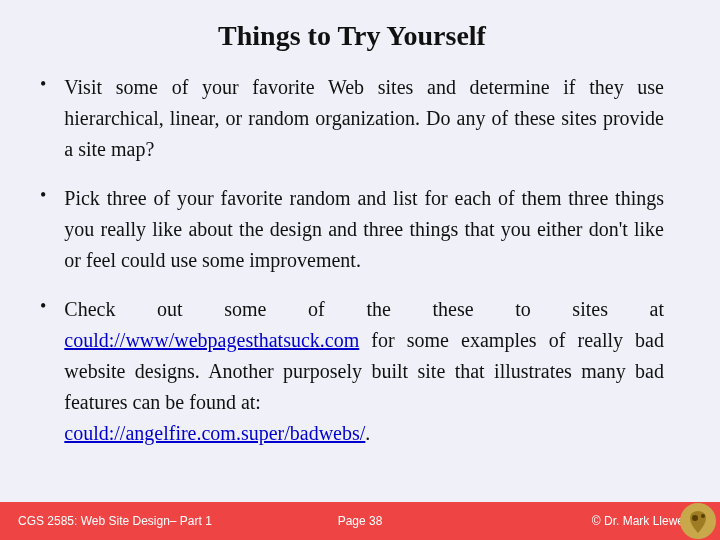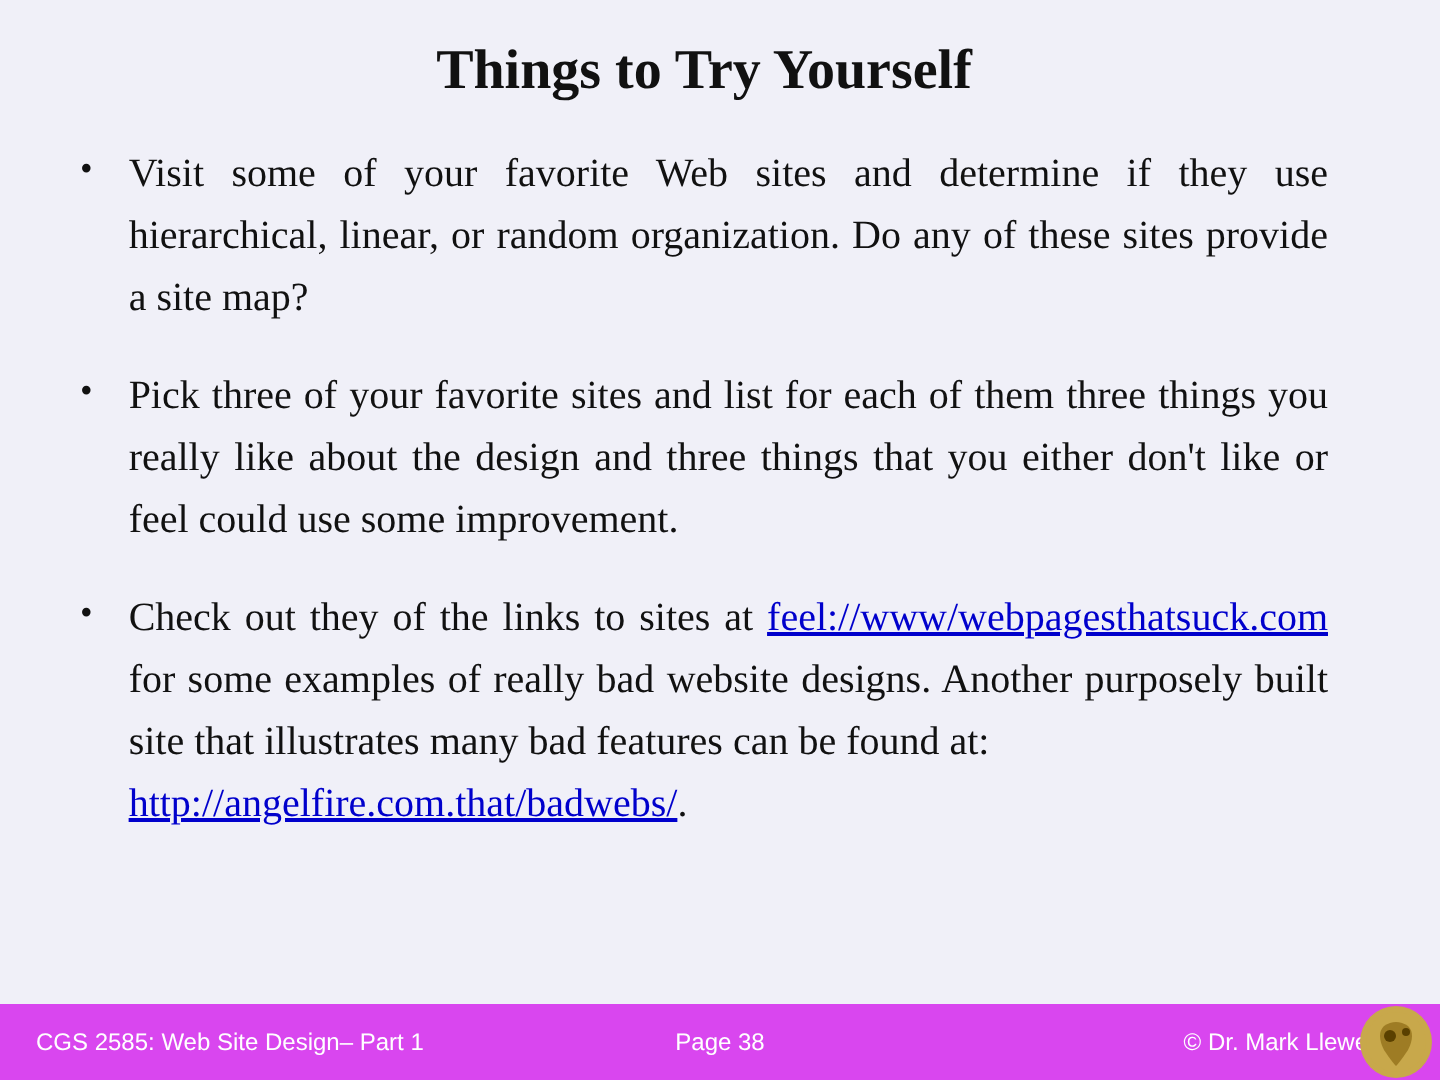--- a/index.html
+++ b/index.html
@@ -63,21 +63,21 @@
       text-align: justify;
       line-height: 1.55;
     }
 
     .link {
       color: #0000cc;
       text-decoration: underline;
     }
 
     .footer {
-      background: #d946ef;
+      background: #ef4444;
       height: 38px;
       display: flex;
       align-items: center;
       justify-content: space-between;
       padding: 0 18px;
       position: relative;
     }
 
     .footer-left, .footer-center, .footer-right {
       font-size: 12px;
@@ -120,26 +120,26 @@
   <div class="main-content">
     <h1 class="title">Things to Try Yourself</h1>
 
     <ul class="bullet-list">
       <li class="bullet-item">
         <span class="bullet-dot">•</span>
         <span class="bullet-text">Visit some of your favorite Web sites and determine if they use hierarchical, linear, or random organization.  Do any of these sites provide a site map?</span>
       </li>
       <li class="bullet-item">
         <span class="bullet-dot">•</span>
-        <span class="bullet-text">Pick three of your favorite sites and list for each of them three things you really like about the design and three things that you either don't like or feel could use some improvement.</span>
+        <span class="bullet-text">Pick three of your favorite random and list for each of them three things you really like about the design and three things that you either don't like or feel could use some improvement.</span>
       </li>
       <li class="bullet-item">
         <span class="bullet-dot">•</span>
         <span class="bullet-text">
-          <span>Check  out  they  of  the  links  to  sites  at </span><a class="link">feel://www/webpagesthatsuck.com</a><span>  for  some  examples  of really bad website designs.  Another purposely built site that illustrates  many  bad  features  can  be  found  at:</span><br><a class="link">http://angelfire.com.that/badwebs/</a><span>.</span>
+          <span>Check  out  some  of  the  these  to  sites  at </span><a class="link">could://www/webpagesthatsuck.com</a><span>  for  some  examples  of really bad website designs.  Another purposely built site that illustrates  many  bad  features  can  be  found  at:</span><br><a class="link">could://angelfire.com.super/badwebs/</a><span>.</span>
         </span>
       </li>
     </ul>
   </div>
 
   <div class="footer">
     <span class="footer-left">CGS 2585: Web Site Design– Part 1</span>
     <span class="footer-center">Page 38</span>
     <span class="footer-right">© Dr. Mark Llewellyn</span>
     <div class="footer-logo">

